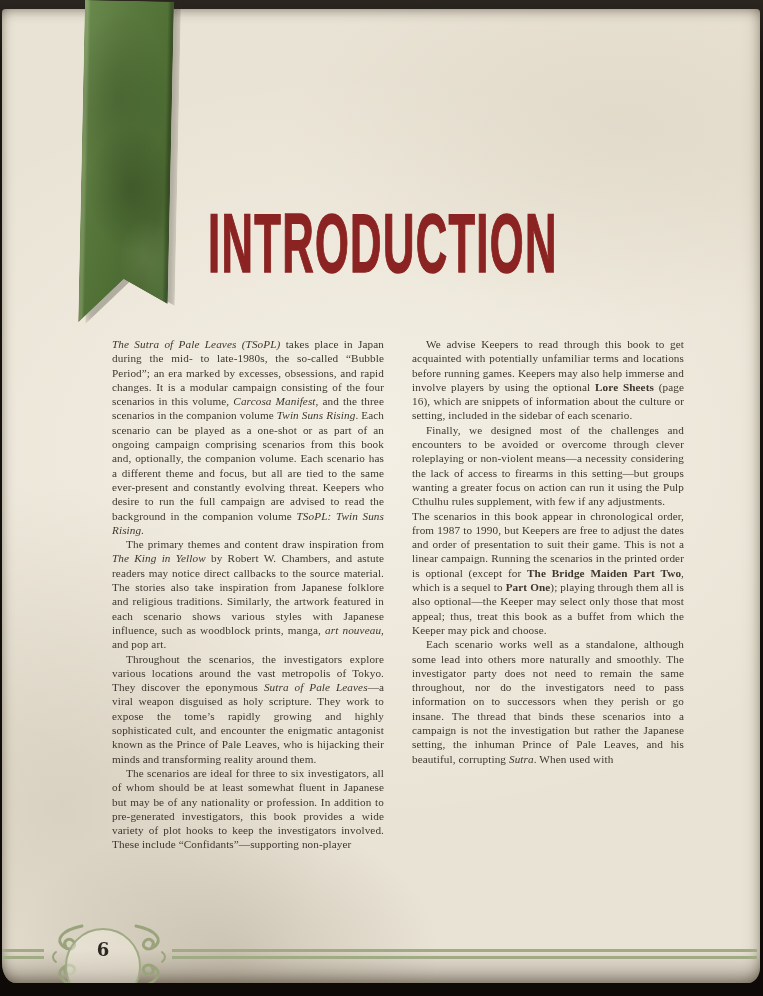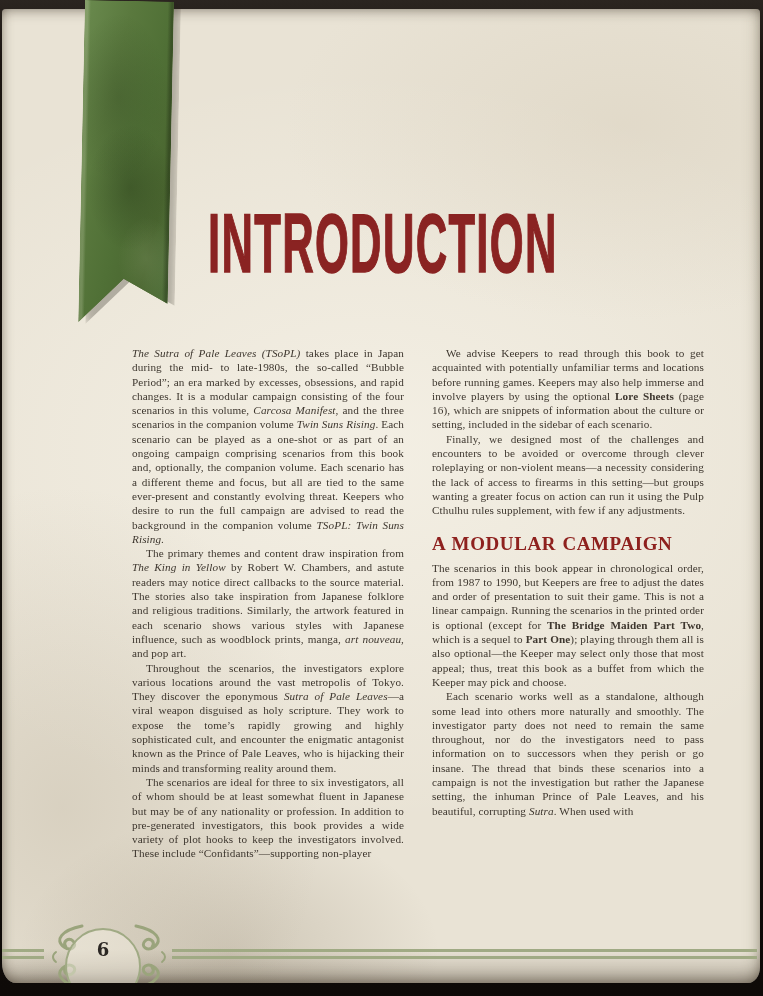--- a/index.html
+++ b/index.html
@@ -57,22 +57,22 @@
   
   .title{
     position:absolute;left:206px;top:143px;z-index:3;white-space:nowrap;
     font-family:"Liberation Sans", sans-serif;font-weight:700;font-size:66px;
     letter-spacing:2px;color:var(--title-red,#8a2322);
     -webkit-text-stroke:1.1px var(--title-red,#8a2322);
     transform:scale(.66,1.25);transform-origin:left top;
   }
   
   .columns{
-    position:absolute;left:110px;top:337px;width:572px;z-index:2;
-    display:flex;gap:28px;margin-left:20px;
+    position:absolute;left:110px;top:328px;width:572px;z-index:2;
+    display:flex;gap:28px;
   }
   .col{width:278px;color:var(--ink,#3d362e);}
   .para{
     margin:0;font-size:11.2px;line-height:14.3px;text-align:justify;
     letter-spacing:.1px;
   }
   .para.indent{text-indent:14px;font-family:Liberation Serif, serif;}
   .it{font-style:italic;}
   .bd{font-weight:700;}
   .section-heading{
@@ -112,21 +112,20 @@
   <div class="columns">
     <div class="col">
         <p class="para"><span class="it">The Sutra of Pale Leaves (TSoPL)</span><span> takes place in Japan during the mid- to late-1980s, the so-called “Bubble Period”; an era marked by excesses, obsessions, and rapid changes. It is a modular campaign consisting of the four scenarios in this volume, </span><span class="it">Carcosa Manifest</span><span>, and the three scenarios in the companion volume </span><span class="it">Twin Suns Rising</span><span>. Each scenario can be played as a one-shot or as part of an ongoing campaign comprising scenarios from this book and, optionally, the companion volume. Each scenario has a different theme and focus, but all are tied to the same ever-present and constantly evolving threat. Keepers who desire to run the full campaign are advised to read the background in the companion volume </span><span class="it">TSoPL: Twin Suns Rising.</span></p>
         <p class="para indent"><span>The primary themes and content draw inspiration from </span><span class="it">The King in Yellow</span><span> by Robert W. Chambers, and astute readers may notice direct callbacks to the source material. The stories also take inspiration from Japanese folklore and religious traditions. Similarly, the artwork featured in each scenario shows various styles with Japanese influence, such as woodblock prints, manga, </span><span class="it">art nouveau</span><span>, and pop art.</span></p>
         <p class="para indent"><span>Throughout the scenarios, the investigators explore various locations around the vast metropolis of Tokyo. They discover the eponymous </span><span class="it">Sutra of Pale Leaves</span><span>—a viral weapon disguised as holy scripture. They work to expose the tome’s rapidly growing and highly sophisticated cult, and encounter the enigmatic antagonist known as the Prince of Pale Leaves, who is hijacking their minds and transforming reality around them.</span></p>
         <p class="para indent"><span>The scenarios are ideal for three to six investigators, all of whom should be at least somewhat fluent in Japanese but may be of any nationality or profession. In addition to pre-generated investigators, this book provides a wide variety of plot hooks to keep the investigators involved. These include “Confidants”—supporting non-player</span></p>
       </div>
     <div class="col">
         <p class="para indent"><span>We advise Keepers to read through this book to get acquainted with potentially unfamiliar terms and locations before running games. Keepers may also help immerse and involve players by using the optional </span><span class="bd">Lore Sheets</span><span> (page 16), which are snippets of information about the culture or setting, included in the sidebar of each scenario.</span></p>
         <p class="para indent"><span>Finally, we designed most of the challenges and encounters to be avoided or overcome through clever roleplaying or non-violent means—a necessity considering the lack of access to firearms in this setting—but groups wanting a greater focus on action can run it using the Pulp Cthulhu rules supplement, with few if any adjustments.</span></p>
-        <h2 class="section-heading">A MODULAR CAMPAIGN</h2>
         <p class="para"><span>The scenarios in this book appear in chronological order, from 1987 to 1990, but Keepers are free to adjust the dates and order of presentation to suit their game. This is not a linear campaign. Running the scenarios in the printed order is optional (except for </span><span class="bd">The Bridge Maiden Part Two</span><span>, which is a sequel to </span><span class="bd">Part One</span><span>); playing through them all is also optional—the Keeper may select only those that most appeal; thus, treat this book as a buffet from which the Keeper may pick and choose.</span></p>
         <p class="para indent"><span>Each scenario works well as a standalone, although some lead into others more naturally and smoothly. The investigator party does not need to remain the same throughout, nor do the investigators need to pass information on to successors when they perish or go insane. The thread that binds these scenarios into a campaign is not the investigation but rather the Japanese setting, the inhuman Prince of Pale Leaves, and his beautiful, corrupting </span><span class="it">Sutra</span><span>. When used with</span></p>
       </div>
   </div>
 
   <div class="rule rule-left">
     <div class="bar"></div>
     <div class="bar"></div>
   </div>
   <div class="rule rule-right">

